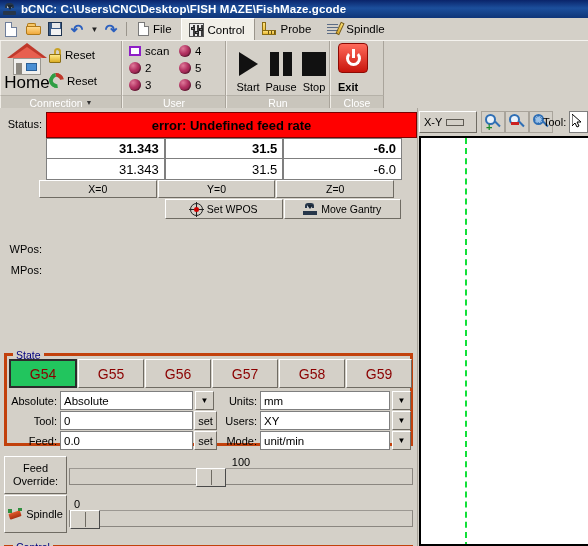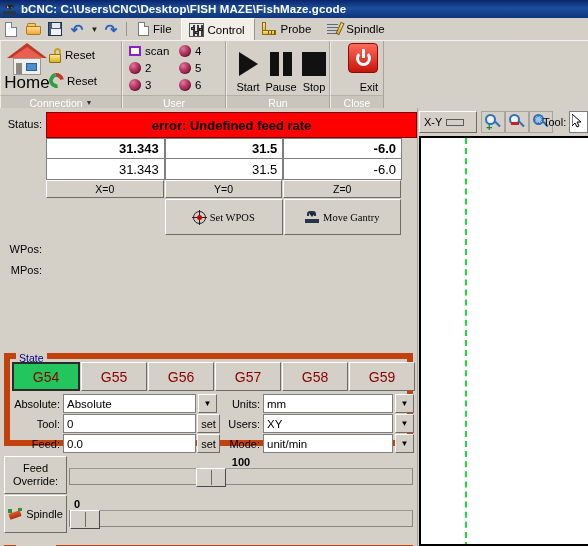--- a/index.html
+++ b/index.html
@@ -164,21 +164,21 @@
      display:flex;flex-direction:column;align-items:center;justify-content:flex-end;}
   .runbtn .t{font-size:11px;}
   .tri{width:0;height:0;border-left:19px solid #111;border-top:12px solid transparent;border-bottom:12px solid transparent;}
   .pausebars{width:24px;height:24px;position:relative;}
   .pausebars i{position:absolute;top:0;width:9px;height:24px;background:#111;}
   .stopsq{width:24px;height:24px;background:#111;}
 
   
   #g-close { left:330px; width:54px; }
   .exitbtn{position:absolute;left:7px;top:2px;width:40px;height:50px;
-     display:flex;flex-direction:column;align-items:flex-end;justify-content:space-between;}
+     display:flex;flex-direction:column;align-items:flex-start;justify-content:space-between;font-weight:bold;}
   .powerbtn{width:30px;height:30px;border-radius:4px;
      background:linear-gradient(#ff6a5a,#c8150c);border:1px solid #8d0a04;
      display:flex;align-items:center;justify-content:center;position:relative;}
   .powerbtn .ring{width:15px;height:15px;border:3px solid #fff;border-radius:50%;
      border-top-color:transparent;}
   .powerbtn .stem{position:absolute;top:5px;left:50%;margin-left:-1.5px;width:3px;height:9px;background:#fff;}
 
   
   .leftpanel{position:absolute;left:0;top:108px;width:417px;height:438px;background:#d4d0c8;}
   .statusrow{position:absolute;left:0;top:4px;width:417px;height:26px;}
@@ -189,42 +189,42 @@
 
   .posgrid{position:absolute;left:46px;top:30px;width:356px;}
   .prow{display:flex;height:21px;}
   .pcell{flex:1 1 0;background:#ffffff;border:1px solid #7f7f7f;border-top:none;
      display:flex;align-items:center;justify-content:flex-end;padding-right:5px;
      font-size:13px;color:#000;}
   .prow.first .pcell{border-top:1px solid #7f7f7f;}
   .prow.wpos .pcell{font-weight:bold;}
   .plabel{position:absolute;left:4px;width:38px;text-align:right;font-size:11px;}
 
-  .zerorow{position:absolute;left:46px;top:72px;width:356px;display:flex;height:18px;justify-content:flex-end;}
+  .zerorow{position:absolute;left:39px;top:72px;width:356px;display:flex;height:18px;justify-content:flex-end;}
   .btn3d{background:#d4d0c8;border:1px solid #6f6b63;
      border-top-color:#ffffff;border-left-color:#ffffff;
      display:flex;align-items:center;justify-content:center;font-size:10.5px;color:#000;}
   .zerorow .b{flex:1 1 0;margin-right:1px;}
 
-  .wposrow{position:absolute;left:165px;top:91px;width:237px;display:flex;height:36px;font-family:Liberation Serif, serif;}
+  .wposrow{position:absolute;left:165px;top:91px;width:237px;display:flex;height:20px;}
   .wposrow .b{flex:1 1 0;margin-right:1px;display:flex;align-items:center;justify-content:center;gap:4px;}
   .tgt{position:relative;width:13px;height:13px;}
   .tgt .o{position:absolute;left:0;top:0;width:13px;height:13px;border:1px solid #222;border-radius:50%;}
   .tgt .c{position:absolute;left:4px;top:4px;width:5px;height:5px;background:#cc0000;border-radius:50%;}
   .tgt .h{position:absolute;left:-1px;top:6px;width:15px;height:1px;background:#222;}
   .tgt .v{position:absolute;left:6px;top:-1px;width:1px;height:15px;background:#222;}
   .gantry{position:relative;width:14px;height:13px;}
   .gantry .top{position:absolute;left:2px;top:0;width:9px;height:5px;
      border:2px solid #26364a;border-bottom:none;border-radius:3px 3px 0 0;background:#c3cbd4;}
   .gantry .base{position:absolute;left:0;top:8px;width:14px;height:4px;background:#26364a;}
   .gantry .ar{position:absolute;left:4px;top:2px;width:0;height:0;
      border-left:3px solid transparent;border-right:3px solid transparent;border-top:4px solid #182533;}
 
   
-  .fs{position:absolute;border:6px solid #c2410c;}
+  .fs{position:absolute;border:3px solid #c2410c;}
   .fs > .legend{position:absolute;top:-7px;left:6px;background:#d4d0c8;padding:0 3px;
      font-size:10.5px;color:#00007f;}
   #fs-state{left:4px;top:245px;width:409px;height:93px;}
   #fs-control{left:4px;top:437px;width:409px;height:106px;}
 
   .gtabs{position:absolute;left:2px;top:3px;width:404px;height:29px;display:flex;}
   .gtab{flex:1 1 0;margin-right:1px;background:#d4d0c8;border:1px solid #6f6b63;
      border-top-color:#ffffff;border-left-color:#ffffff;
      display:flex;align-items:center;justify-content:center;
      font-size:14px;color:#8b0000;}
@@ -248,21 +248,21 @@
      font-size:11px;line-height:13px;}
   .spbox{position:absolute;left:4px;top:387px;width:63px;height:38px;
      background:#d4d0c8;border:1px solid #6f6b63;border-top-color:#fff;border-left-color:#fff;
      display:flex;align-items:center;justify-content:center;gap:3px;font-size:11px;}
   .spicon{position:relative;width:15px;height:13px;}
   .spicon .b1{position:absolute;left:1px;top:4px;width:12px;height:6px;
      background:linear-gradient(#e05a2b,#a82f10);transform:rotate(-18deg);border-radius:1px;}
   .spicon .b2{position:absolute;left:0;top:1px;width:4px;height:4px;background:#2f8f3f;}
   .spicon .b3{position:absolute;left:10px;top:0;width:4px;height:3px;background:#2f8f3f;}
 
-  .sldwrap{position:absolute;font-weight:bold;}
+  .sldwrap{position:absolute;}
   .sldval{font-size:11px;text-align:center;}
   .sldtrack{height:17px;background:#d4d0c8;border:1px solid #8a8680;
      border-top-color:#9c9892;position:relative;}
   .sldthumb{position:absolute;top:-1px;width:30px;height:19px;background:#d4d0c8;
      border:1px solid #4a4a4a;border-top-color:#fff;border-left-color:#fff;}
   .sldthumb:after{content:"";position:absolute;left:14px;top:1px;width:1px;height:15px;background:#6f6b63;}
 
   
   .rightpanel{position:absolute;left:417px;top:108px;width:171px;height:438px;background:#d4d0c8;}
   .rtool{position:absolute;top:3px;height:24px;}

